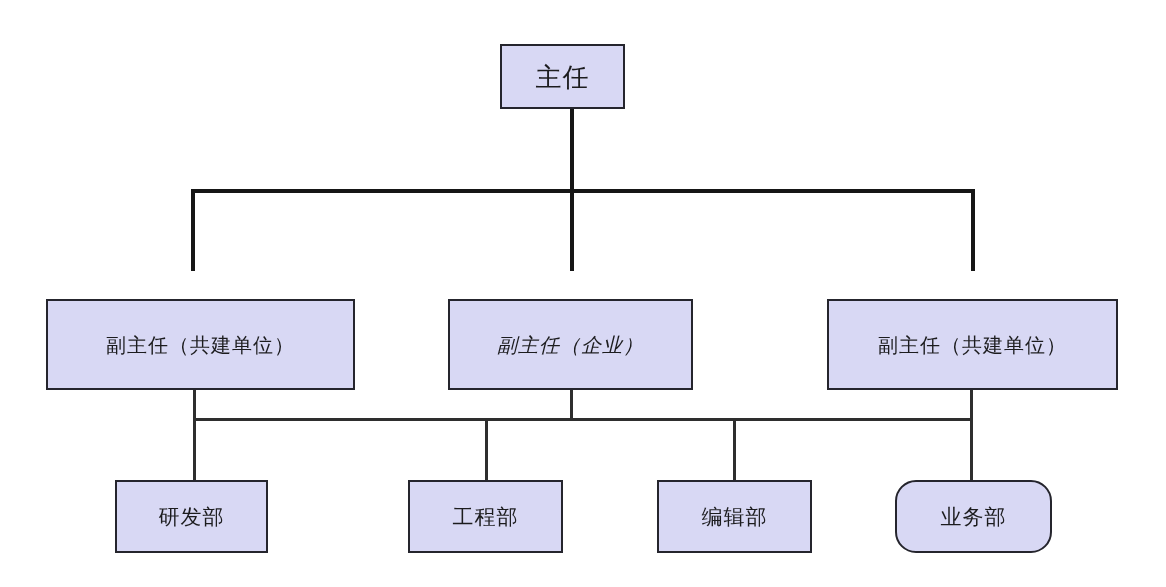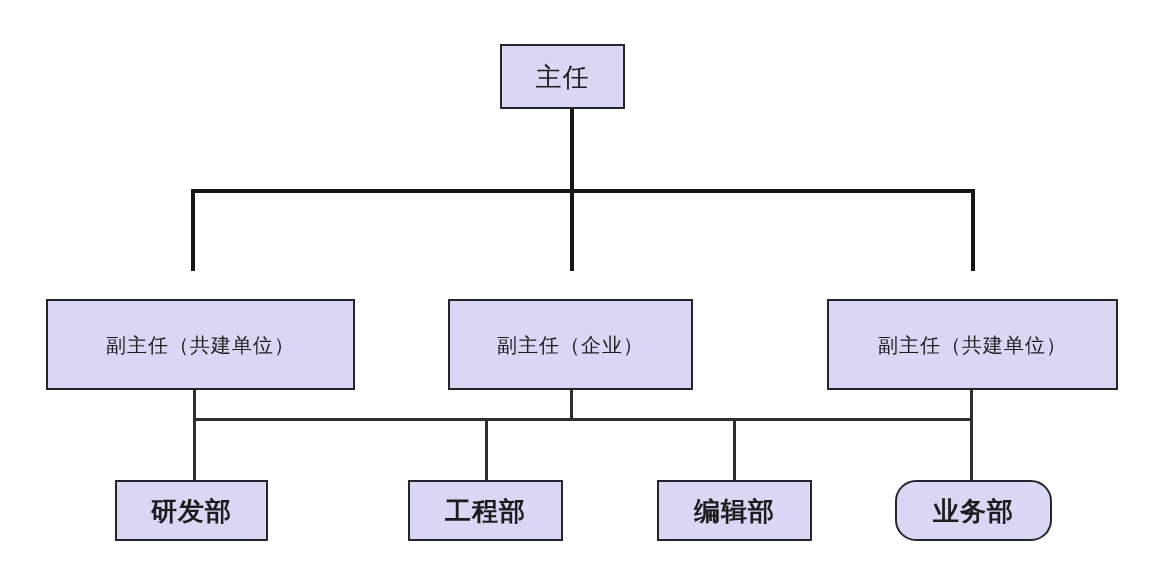--- a/index.html
+++ b/index.html
@@ -22,24 +22,24 @@
     color: var(--text, #1c1c1e);
     display: flex;
     align-items: center;
     justify-content: center;
     text-align: center;
     letter-spacing: 1px;
     line-height: 1;
   }
   .node.lvl1 { left: 500px; top: 44px;  width: 125px; height: 65px; font-size: 26px; }
   .node.lvl2 { top: 271px; height: 91px; font-size: 20px; margin-top: 28px; }
-  .node.lvl3 { top: 480px; height: 61px; font-size: 26px; font-weight: bold; }
+  .node.lvl3 { top: 480px; height: 73px; font-size: 21px; }
 
   .node.dl { left: 46px;  width: 309px; }
-  .node.dc { left: 448px; width: 245px; }
+  .node.dc { left: 448px; width: 245px; font-style: italic; }
   .node.dr { left: 827px; width: 291px; }
 
   .node.b1 { left: 115px; width: 153px; }
   .node.b2 { left: 408px; width: 155px; }
   .node.b3 { left: 657px; width: 155px; }
   .node.b4 { left: 895px; width: 157px; border-radius: 21px; }
 
   .line { position: absolute; }
   .line.l1 { background: var(--connector-primary, #161616); }
   .line.l2 { background: var(--connector-secondary, #2e2e2e); }

